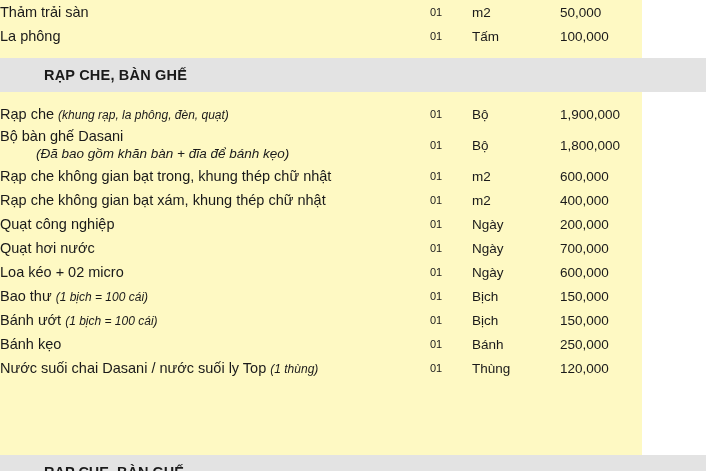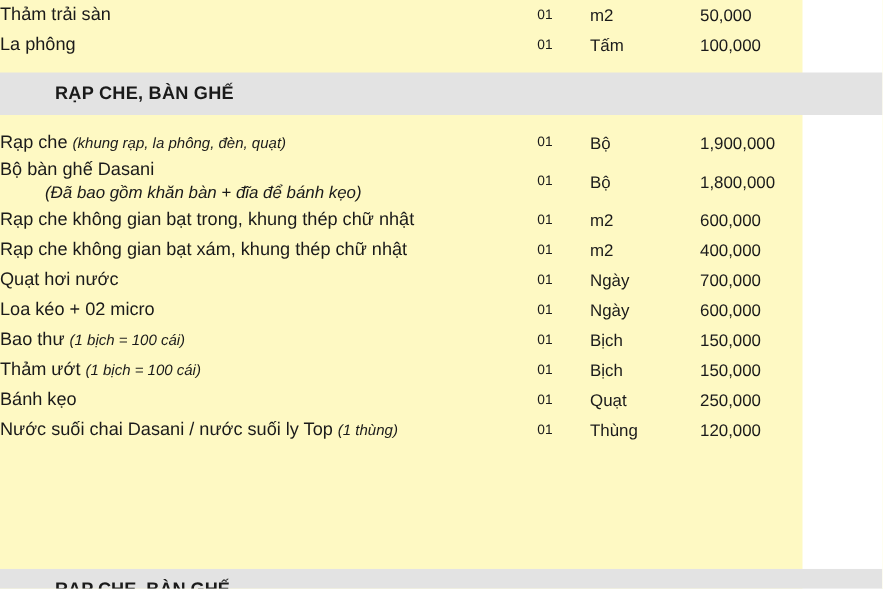--- a/index.html
+++ b/index.html
@@ -182,20 +182,27 @@
       </tr>
 
       <tr class="row">
         <td class="name"><span>Rạp che không gian bạt xám, khung thép chữ nhật</span></td>
         <td class="qty">01</td>
         <td class="unit">m2</td>
         <td class="price">400,000</td>
         <td></td>
       </tr>
 
+      <tr class="row">
+        <td class="name"><span>Quạt công nghiệp</span></td>
+        <td class="qty">01</td>
+        <td class="unit">Ngày</td>
+        <td class="price">200,000</td>
+        <td></td>
+      </tr>
 
       <tr class="row">
         <td class="name"><span>Quạt hơi nước</span></td>
         <td class="qty">01</td>
         <td class="unit">Ngày</td>
         <td class="price">700,000</td>
         <td></td>
       </tr>
 
       <tr class="row">
@@ -208,31 +215,31 @@
 
       <tr class="row">
         <td class="name"><span>Bao thư</span> <span class="note">(1 bịch = 100 cái)</span></td>
         <td class="qty">01</td>
         <td class="unit">Bịch</td>
         <td class="price">150,000</td>
         <td></td>
       </tr>
 
       <tr class="row">
-        <td class="name"><span>Thảm ướt</span> <span class="note">(1 bịch = 100 cái)</span></td>
+        <td class="name"><span>Bánh ướt</span> <span class="note">(1 bịch = 100 cái)</span></td>
         <td class="qty">01</td>
         <td class="unit">Bịch</td>
         <td class="price">150,000</td>
         <td></td>
       </tr>
 
       <tr class="row">
         <td class="name"><span>Bánh kẹo</span></td>
         <td class="qty">01</td>
-        <td class="unit">Quạt</td>
+        <td class="unit">Bánh</td>
         <td class="price">250,000</td>
         <td></td>
       </tr>
 
 
       <tr class="row">
         <td class="name"><span>Nước suối chai Dasani / nước suối ly Top</span> <span class="note">(1 thùng)</span></td>
         <td class="qty">01</td>
         <td class="unit">Thùng</td>
         <td class="price">120,000</td>

